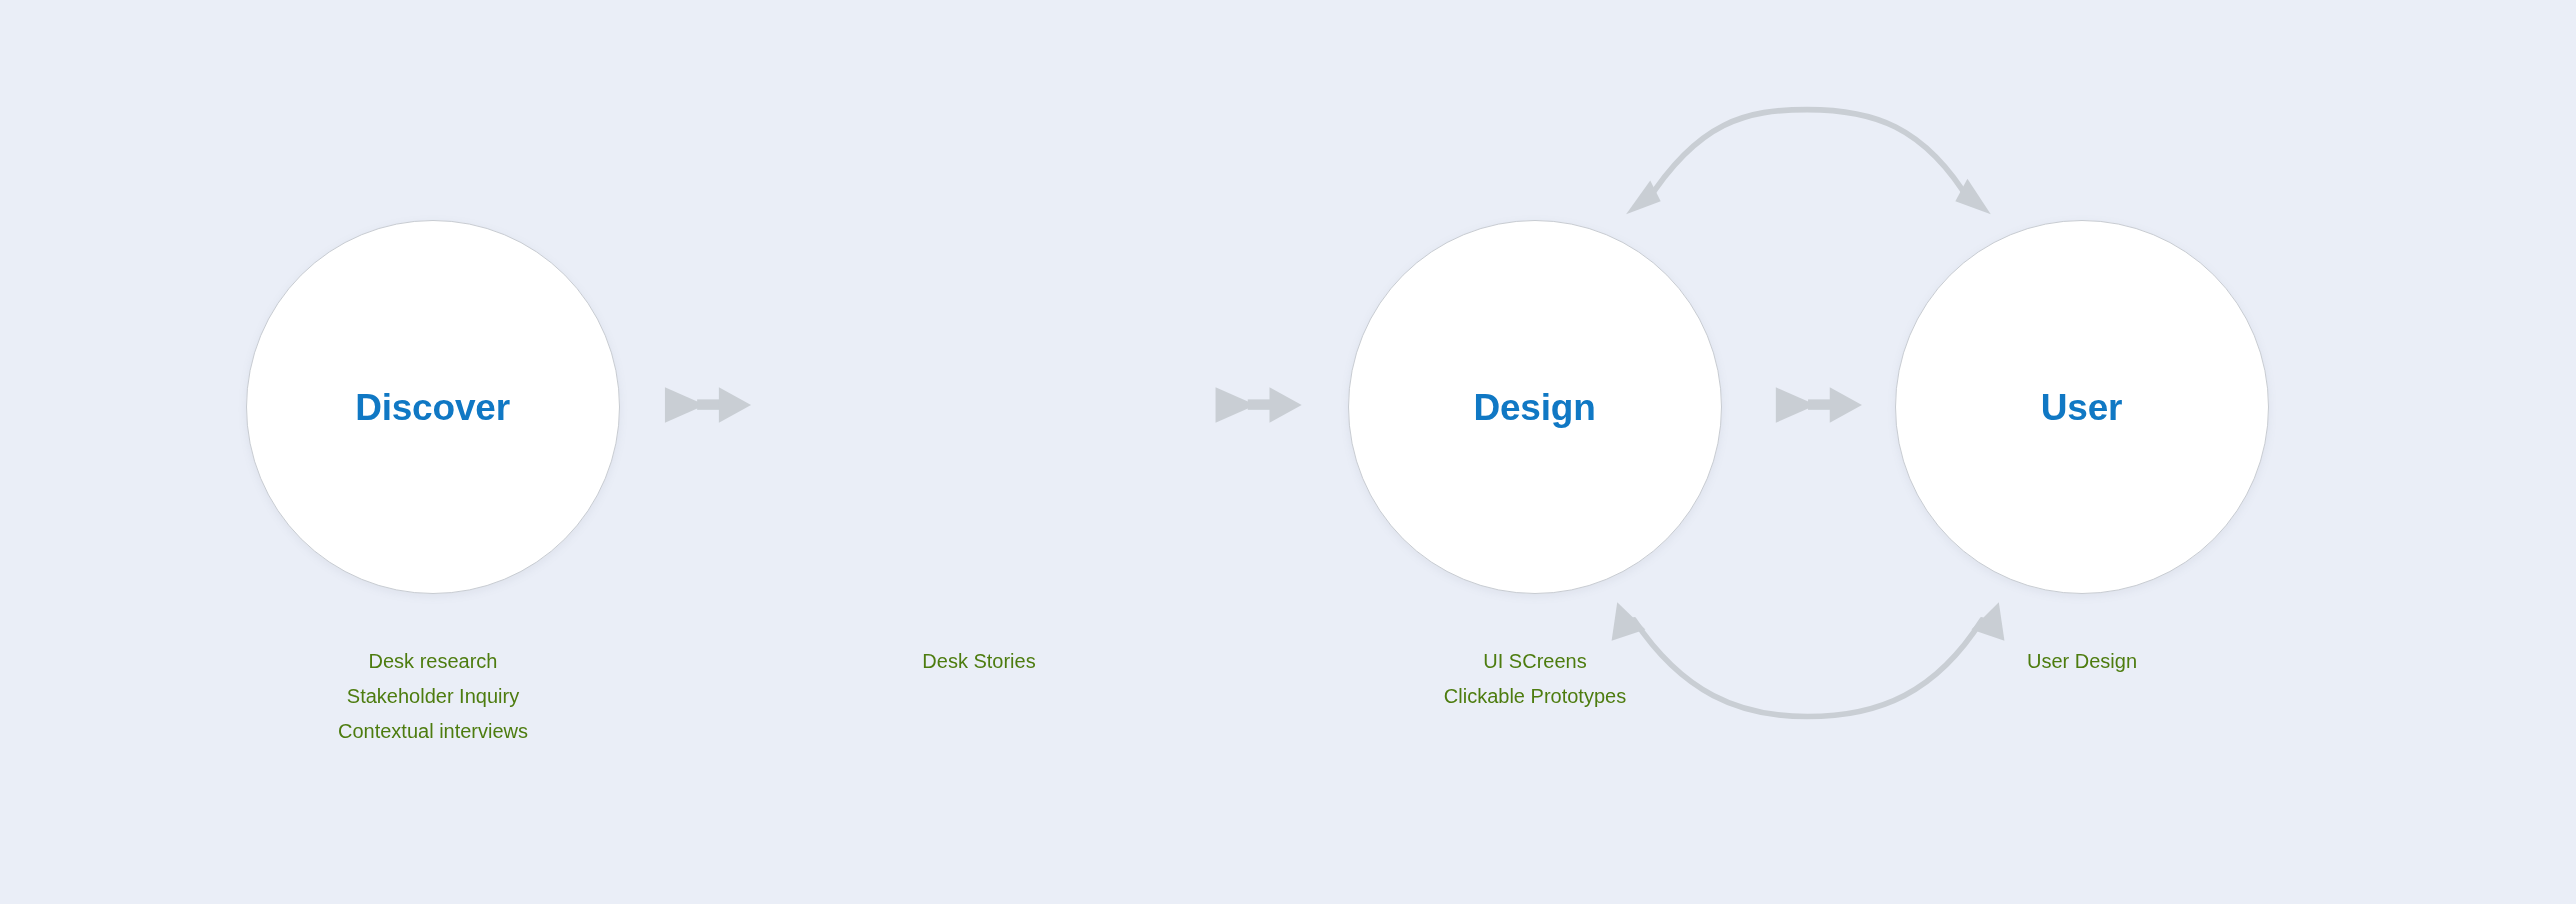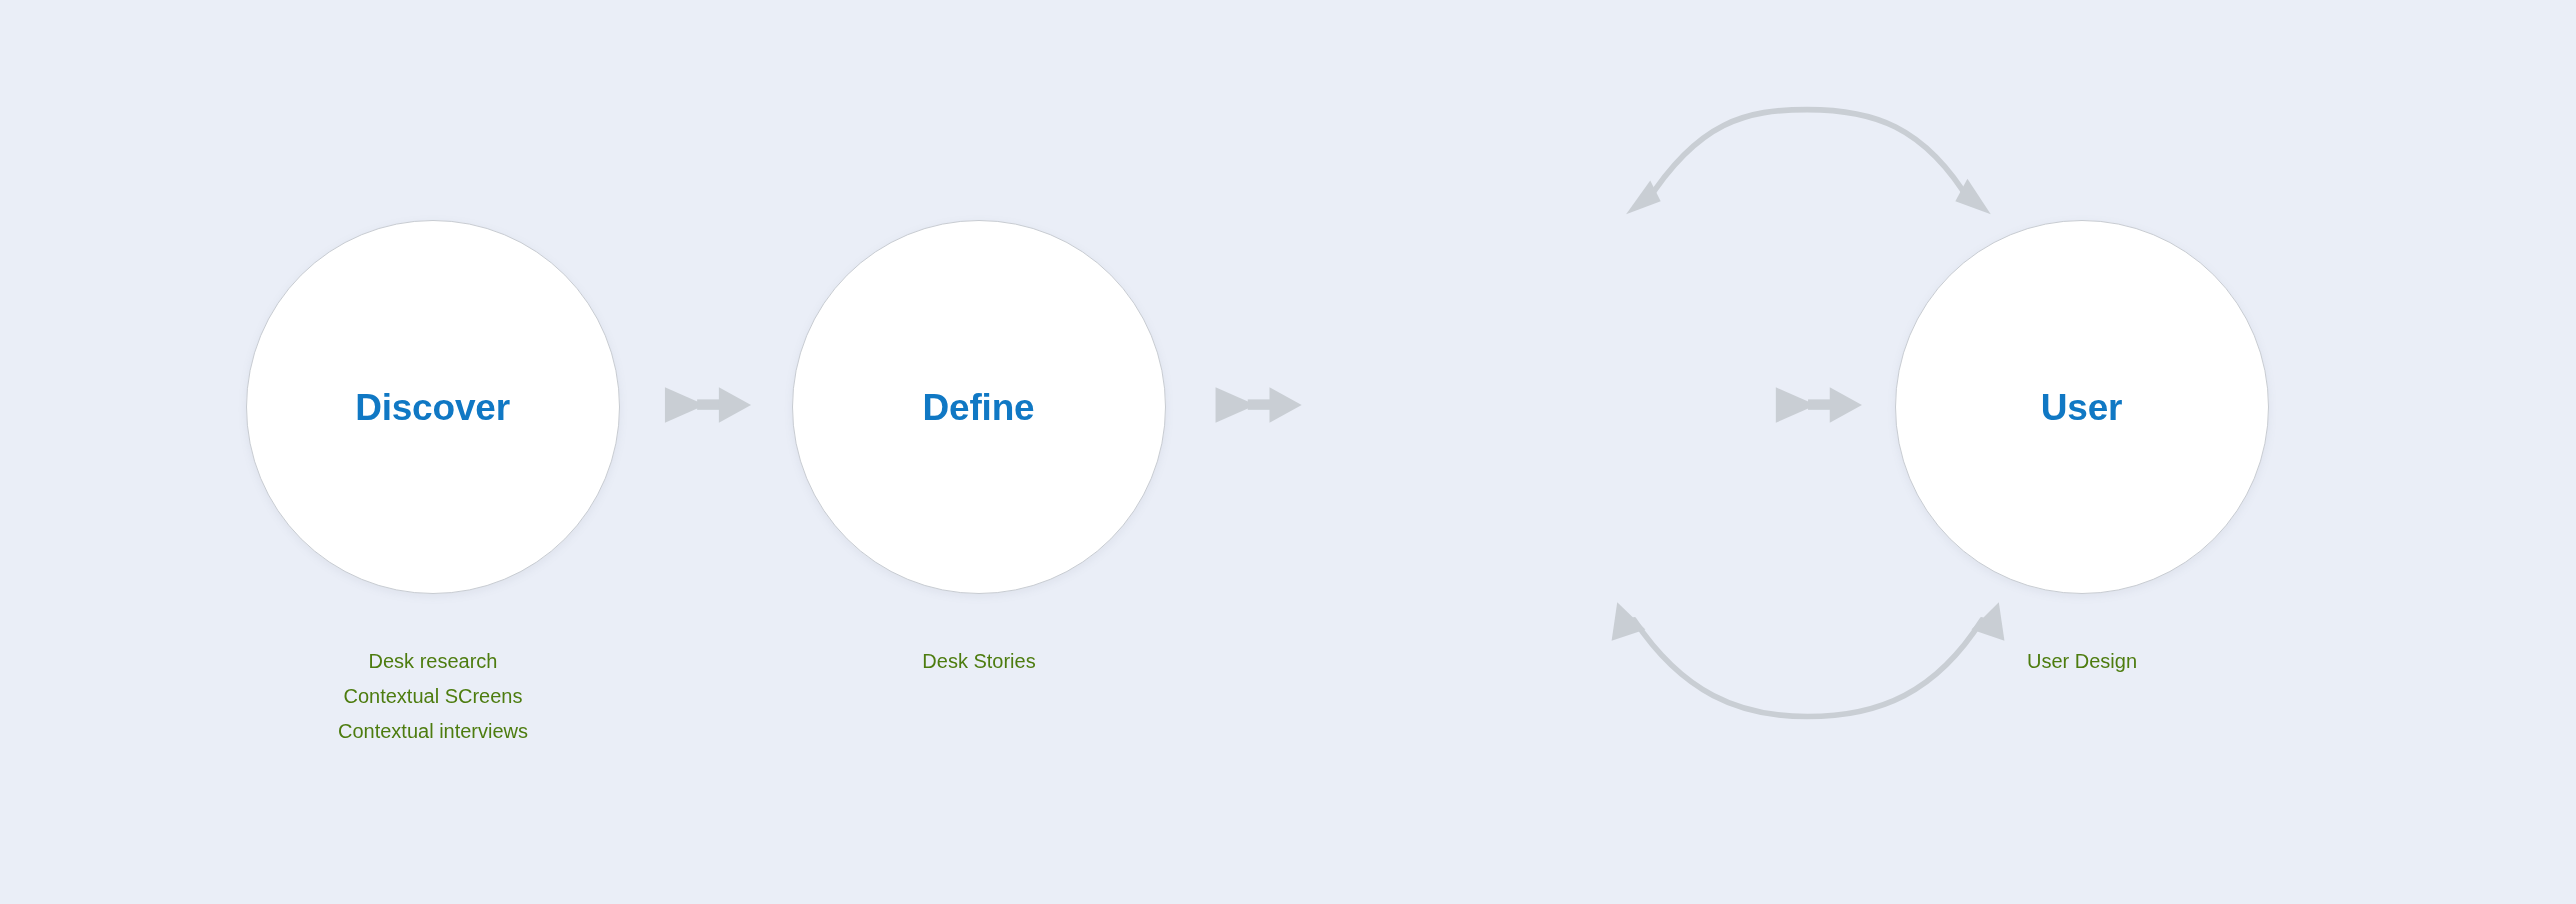--- a/index.html
+++ b/index.html
@@ -120,34 +120,40 @@
     </g>
 
   </svg>
 
   <div class="stage" style="left:432px;">
     <div class="stage-circle">
       <span class="stage-title">Discover</span>
     </div>
     <div class="stage-tasks">
       <div class="task-line">Desk research</div>
-      <div class="task-line">Contextual SCreens</div>
+      <div class="task-line">Stakeholder Inquiry</div>
       <div class="task-line">Contextual interviews</div>
     </div>
   </div>
 
   <div class="stage" style="left:978px;">
-    <div class="stage-circle">
-      <span class="stage-title">Define</span>
-    </div>
     <div class="stage-tasks">
       <div class="task-line">Desk Stories</div>
     </div>
   </div>
 
+  <div class="stage" style="left:1534px;">
+    <div class="stage-circle">
+      <span class="stage-title">Design</span>
+    </div>
+    <div class="stage-tasks">
+      <div class="task-line">UI SCreens</div>
+      <div class="task-line">Clickable Prototypes</div>
+    </div>
+  </div>
 
   <div class="stage" style="left:2081px;">
     <div class="stage-circle">
       <span class="stage-title">User</span>
     </div>
     <div class="stage-tasks">
       <div class="task-line">User Design</div>
     </div>
   </div>
 

